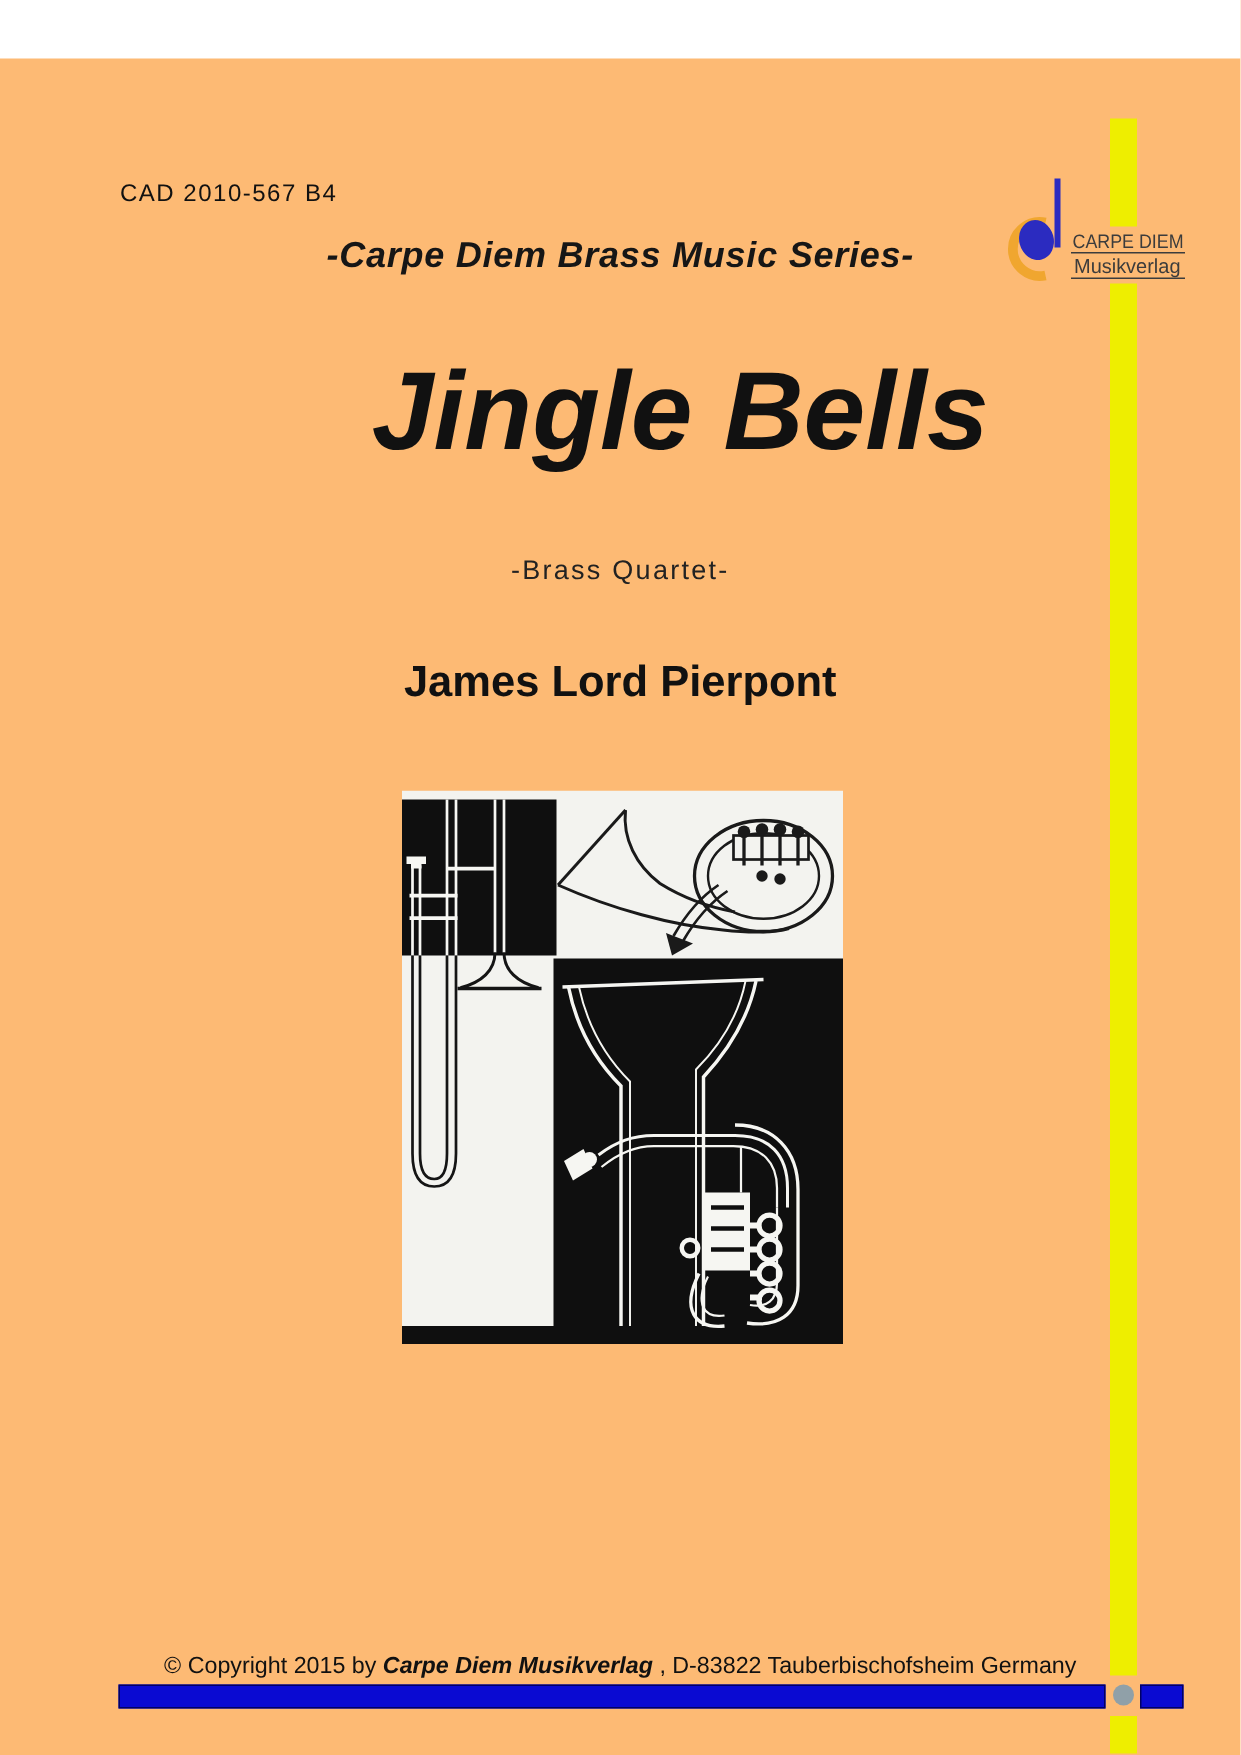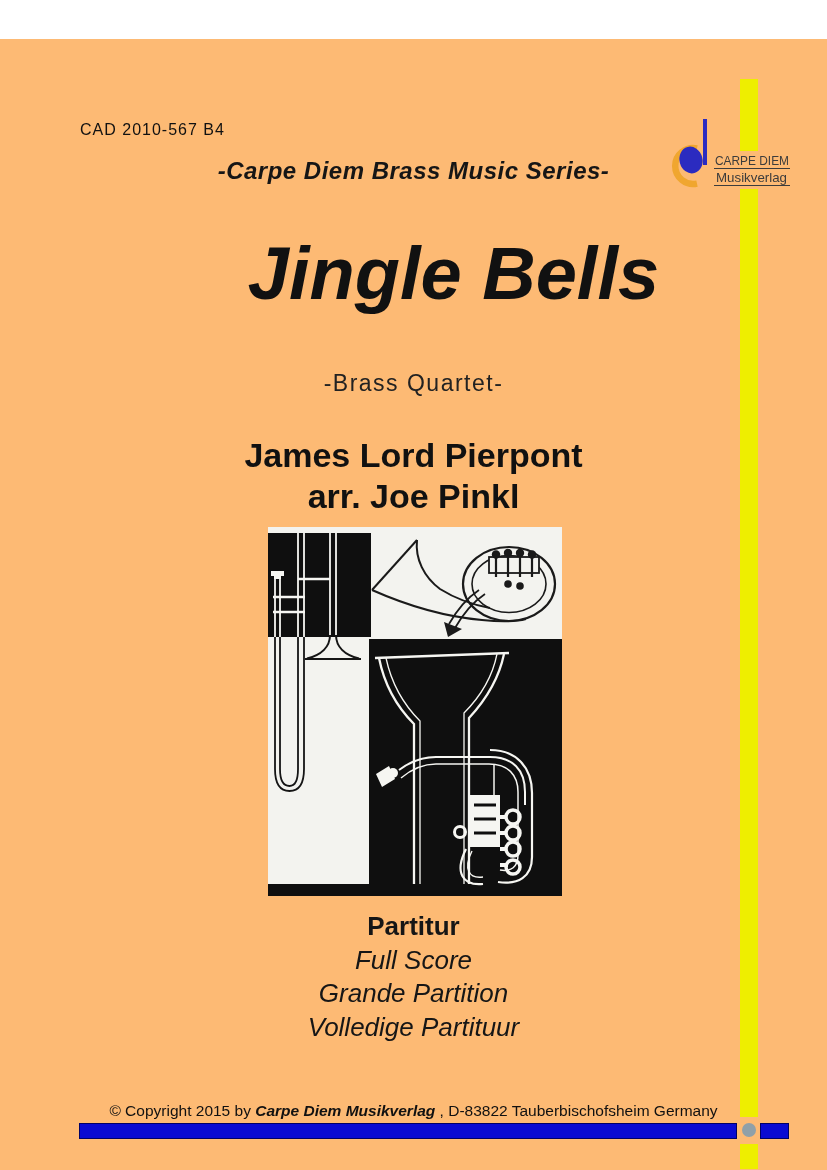--- a/index.html
+++ b/index.html
@@ -5,23 +5,23 @@
   html,body{margin:0;padding:0;background:#ffffff;}
   .page{position:relative;width:827px;height:1170px;background:#fdba74;overflow:hidden;
         font-family:"Liberation Sans",sans-serif;color:#1a1a1a;margin-top:39px;}
   .abs{position:absolute;}
   .catalog{left:80px;top:82px;font-size:16px;letter-spacing:1px;color:#111;}
   .series{left:0;top:118px;width:827px;text-align:center;font-style:italic;font-weight:600;
           font-size:24px;letter-spacing:.5px;color:#161616;}
   .title{left:0;top:192px;width:827px;text-align:center;
          font-family:Liberation Sans, sans-serif;font-style:italic;font-weight:bold;
          font-size:74px;color:#111;padding-left:40px;}
-  .ensemble{left:0;top:331px;width:827px;text-align:center;font-size:23px;
+  .ensemble{left:0;top:331px;width:827px;text-align:center;font-size:18px;
             letter-spacing:1.5px;color:#222;}
-  .composer{left:0;top:396px;width:827px;text-align:center;font-size:34px;
+  .composer{left:0;top:396px;width:827px;text-align:center;font-size:29px;
             font-weight:bold;line-height:41px;color:#111;}
   .scorelabels{left:0;top:871px;width:827px;text-align:center;font-size:26px;
                line-height:33.5px;color:#161616;}
   .scorelabels .de{font-weight:bold;}
   .scorelabels .it{font-style:italic;}
   .footer{left:0;top:1063px;width:827px;text-align:center;font-size:15.5px;color:#111;}
   .footer b{font-weight:bold;font-style:italic;}
   .stripe{left:740px;width:18px;background:#eeee00;}
   .bar{top:1084px;height:14px;background:#0a0ad2;border:1px solid #000066;}
   .bar-left{left:79px;width:656px;}
@@ -56,21 +56,20 @@
   </svg>
 
   <div class="abs series">-Carpe Diem Brass Music Series-</div>
 
   <div class="abs title">Jingle Bells</div>
 
   <div class="abs ensemble">-Brass Quartet-</div>
 
   <div class="abs composer">
     <div>James Lord Pierpont</div>
-    <div>arr. Joe Pinkl</div>
   </div>
 
   <svg class="abs art-svg" width="294" height="369" viewBox="0 0 294 369">
     <rect x="0" y="0" width="294" height="369" fill="#f3f3ef"></rect>
     <rect x="0" y="6" width="103" height="104" fill="#0f0f0f"></rect>
     <rect x="101" y="112" width="193" height="245" fill="#0f0f0f"></rect>
     <rect x="0" y="357" width="294" height="12" fill="#0f0f0f"></rect>
 
     <g>
       <g stroke="#f6f6f2" fill="none">
@@ -151,26 +150,20 @@
           <circle cx="245" cy="306" r="7"></circle>
         <circle cx="245" cy="322" r="7"></circle>
           <circle cx="245" cy="340" r="7"></circle>
       </g>
       <circle cx="192" cy="305" r="5.5" stroke-width="3"></circle>
       <path d="M198,322 C186,346 195,359 215,357" stroke-width="2.2"></path>
       <path d="M204,324 C195,342 201,352 215,350" stroke-width="1.4"></path>
     </g>
   </svg>
 
-  <div class="abs scorelabels">
-    <div class="de">Partitur</div>
-    <div class="it">Full Score</div>
-    <div class="it">Grande Partition</div>
-    <div class="it">Volledige Partituur</div>
-  </div>
 
   <div class="abs footer">
     <span>© Copyright 2015 by</span>
     <b>Carpe Diem Musikverlag</b>
     <span>, D-83822 Tauberbischofsheim Germany</span>
   </div>
 
   <div class="abs bar bar-left"></div>
   <div class="abs bar bar-right"></div>
   <div class="abs dot"></div>

